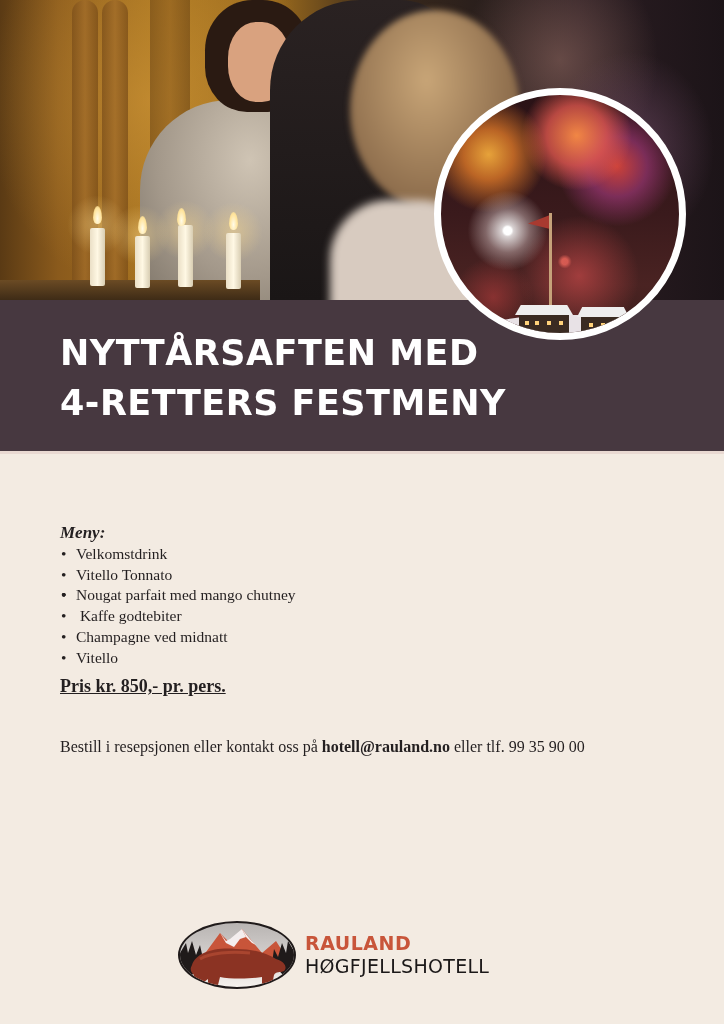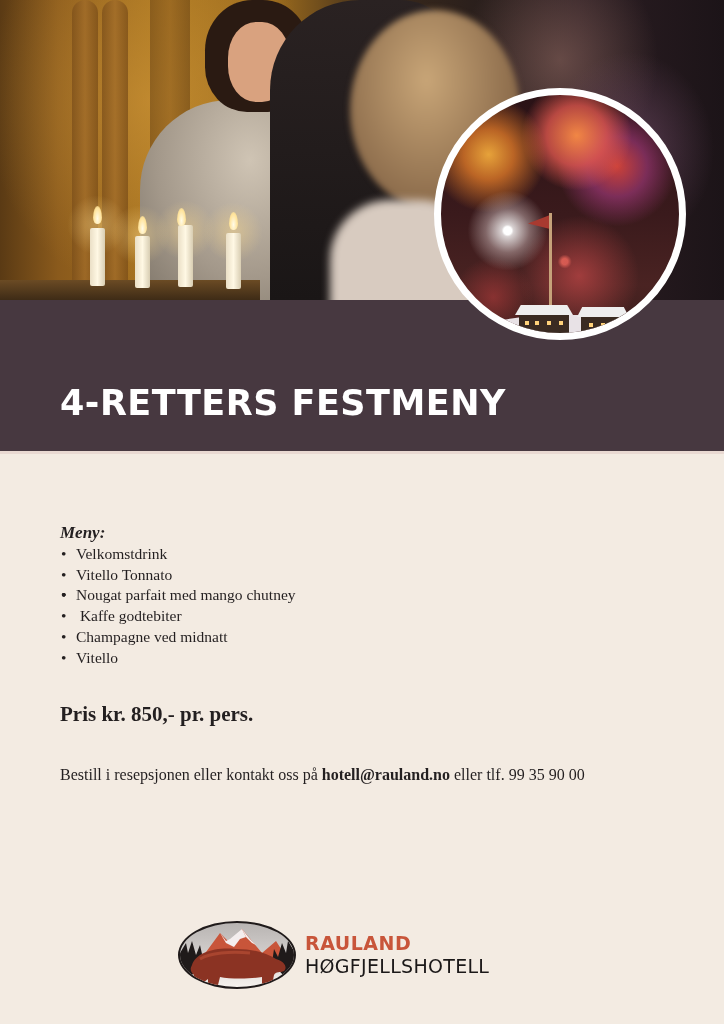--- a/index.html
+++ b/index.html
@@ -87,21 +87,21 @@
   }
   .banner-rule { position: absolute; left: 0; top: 451px; width: 724px; height: 3px; background: #e9d9d2; }
 
   
   .content { position: absolute; left: 60px; top: 487px; width: 620px; }
   .intro { font-size: 21px; line-height: 28px; color: #231f20; }
   .menu-title { margin-top: 36px; font-size: 17px; font-weight: bold; font-style: italic; line-height: 20px; }
   .menu-list { list-style: none; margin-top: 1px; }
   .menu-list li { font-size: 15.5px; line-height: 20.7px; position: relative; padding-left: 16px; }
   .menu-list li .bullet { position: absolute; left: 1px; top: 0; }
-  .price { margin-top: 34px; font-size: 21px; font-weight: bold; line-height: 24px; }
+  .price { margin-top: 6px; font-size: 18px; font-weight: bold; line-height: 24px; text-decoration: underline; }
   .package { font-size: 18.5px; line-height: 24px; }
   .contact { margin-top: 38px; font-size: 16px; line-height: 22px; }
   .contact b { font-weight: bold; }
 
   
   .logo { position: absolute; left: 178px; top: 921px; width: 360px; height: 70px; }
   .logo .emblem {
     position: absolute; left: 0; top: 0; width: 118px; height: 68px; border-radius: 50%;
     border: 2.5px solid #1f1a1a; overflow: hidden;
     background: linear-gradient(180deg, #b8b4b2 0%, #d0ccca 45%, #f6f2ee 100%);
@@ -161,21 +161,21 @@
   </div>
   <div class="house h2">
     <span class="win" style="left:8px"></span>
       <span class="win" style="left:20px"></span>
       <span class="win" style="left:32px"></span>
   </div>
 </div>
 
 <div class="banner">
   <h1>
-    <br>
+    <span>NYTTÅRSAFTEN MED</span><br>
     <span>4-RETTERS FESTMENY</span>
   </h1>
 </div>
 <div class="banner-rule"></div>
 
 <div class="content">
 
   <div class="menu-title">Meny:</div>
   <ul class="menu-list">
     <li><span class="bullet">•</span><span>Velkomstdrink</span></li>

